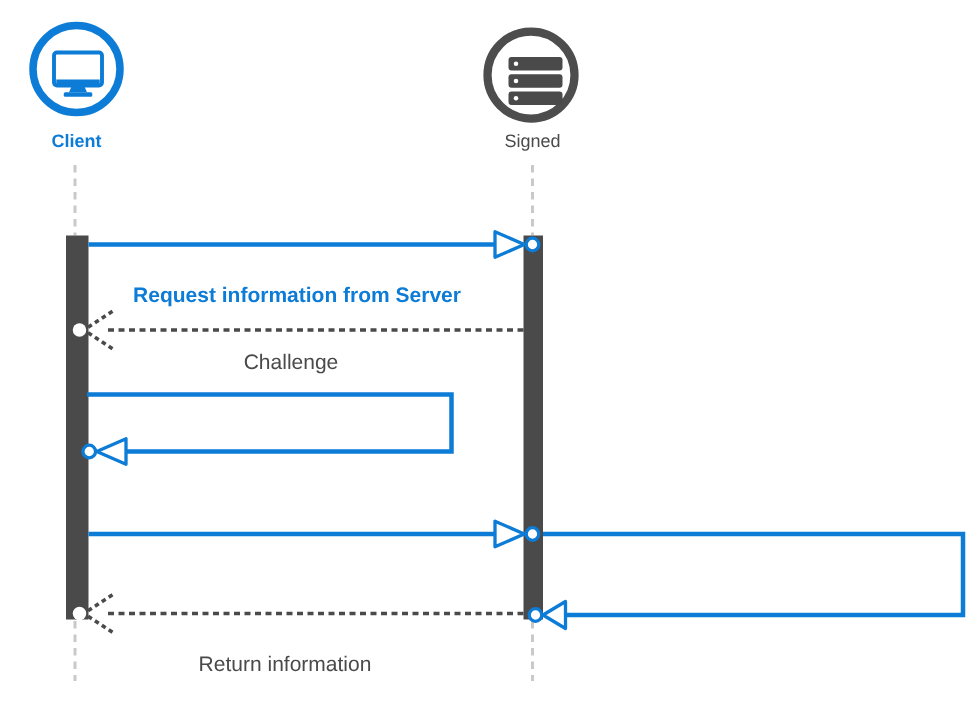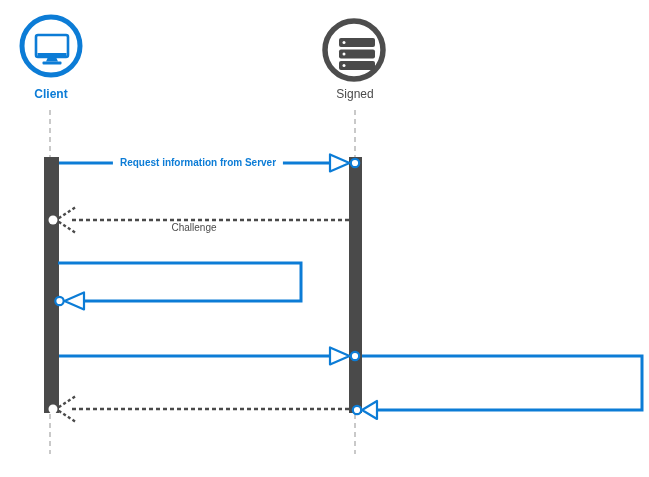--- a/index.html
+++ b/index.html
@@ -21,23 +21,24 @@
   .label{
     position:absolute;
     transform:translate(-50%,-50%);
     white-space:nowrap;
     line-height:1;
   }
   .actor-label{font-size:12px;}
   .actor-label.client{color:var(--blue);font-weight:700;}
   .actor-label.server{color:var(--dark);font-weight:400;}
   .msg{
-    font-size:10px;
+    font-size:14px;
     background:var(--bg);
     padding:1px 7px;
+    margin-top:33px;
   }
   .msg.blue{color:var(--blue);font-weight:700;}
   .msg.gray{color:var(--dark);font-weight:400;}
 </style>
 </head>
 <body>
 
 <div class="canvas">
 
   <svg class="diagram-svg" width="649" height="477" viewBox="0 0 649 477">
@@ -96,15 +97,16 @@
       <circle cx="25" cy="29.5" r="1.5" fill="#ffffff"></circle>
       <circle cx="25" cy="41" r="1.5" fill="#ffffff"></circle>
       <circle cx="25" cy="52.5" r="1.5" fill="#ffffff"></circle>
     </g>
   </svg>
 
   <div class="label actor-label client" style="left:51px;top:94px">Client</div>
   <div class="label actor-label server" style="left:355px;top:94px">Signed</div>
 
   <div class="label msg blue" style="left:198px;top:163px">Request information from Server</div>
-  <div class="label msg gray" style="left:194px;top:228px">Challenge</div>
+  <div class="label msg gray" style="left:194px;top:208px">Challenge</div>
+  <div class="label msg gray" style="left:190px;top:409px">Return information</div>
 
 </div>
 
 </body></html>

